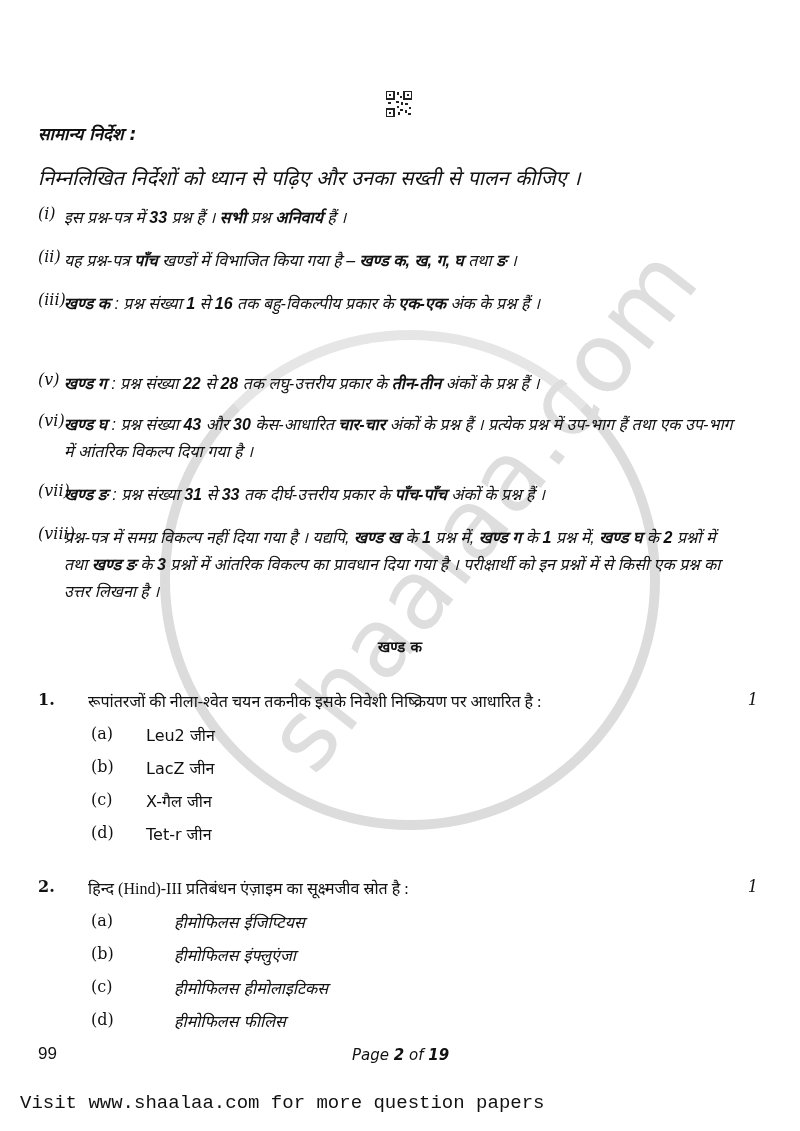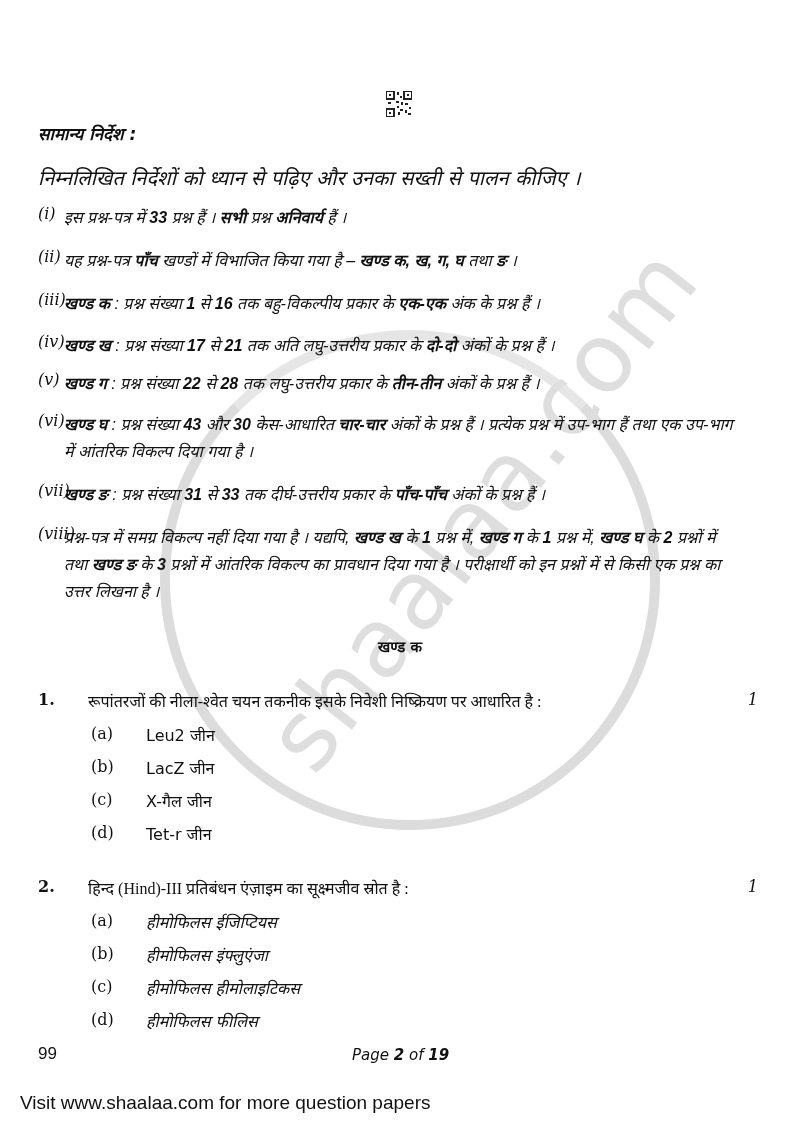--- a/index.html
+++ b/index.html
@@ -62,34 +62,34 @@
       font-family: Liberation Serif, serif;
     }
     .q .marks { position: absolute; right: 10px; top: 0; font-style: italic; }
     .opts { position: absolute; left: 91px; font-size: 16px; }
     .opt { height: 33px; position: relative; }
     .opt .olbl { position: absolute; left: 0; top: 0; }
     .opt .otxt {
       position: absolute; left: 55px; top: 0; white-space: nowrap;
       font-family: "DejaVu Sans", "Liberation Sans", sans-serif;
     }
-    .opt .otxt.ital { font-style: italic; }
+    .opt .otxt.ital { font-style: italic; margin-left: 28px; }
 
     .footer-code {
       position: absolute; left: 38px; top: 1044px; font-size: 17px;
       font-family: "Liberation Sans", "DejaVu Sans", sans-serif;
     }
     .footer-page {
       position: absolute; left: 352px; top: 1046px; font-size: 15px; font-style: italic;
       font-family: "DejaVu Sans", "Liberation Sans", sans-serif;
     }
     .footer-page b { font-weight: bold; }
     .visit {
       position: absolute; left: 20px; top: 1092px; font-size: 19px;
-      font-family: Liberation Sans, sans-serif;
+      font-family: Liberation Mono, monospace;
       text-align: right;
     }
   </style>
 </head>
 <body>
 
 <div class="page">
 
   <div class="wm-circle"></div>
   <div class="wm-text">shaalaa.com</div>
@@ -123,24 +123,20 @@
     <div class="txt"><span>इस प्रश्न-पत्र में </span><b>33</b><span> प्रश्न हैं । </span><b>सभी</b><span> प्रश्न </span><b>अनिवार्य</b><span> हैं ।</span></div>
   </div>
   <div class="instr" style="top:247px">
     <span class="num">(ii)</span>
     <div class="txt"><span>यह प्रश्न-पत्र </span><b>पाँच</b><span> खण्डों में विभाजित किया गया है – </span><b>खण्ड क, ख, ग, घ</b><span> तथा </span><b>ङ</b><span> ।</span></div>
   </div>
   <div class="instr" style="top:290px">
     <span class="num">(iii)</span>
     <div class="txt"><b>खण्ड क</b><span> : प्रश्न संख्या </span><b>1</b><span> से </span><b>16</b><span> तक बहु-विकल्पीय प्रकार के </span><b>एक-एक</b><span> अंक के प्रश्न हैं ।</span></div>
   </div>
-  <div class="instr" style="top:332px">
-    <span class="num">(iv)</span>
-    <div class="txt"><b>खण्ड ख</b><span> : प्रश्न संख्या </span><b>17</b><span> से </span><b>21</b><span> तक अति लघु-उत्तरीय प्रकार के </span><b>दो-दो</b><span> अंकों के प्रश्न हैं ।</span></div>
-  </div>
   <div class="instr" style="top:370px">
     <span class="num">(v)</span>
     <div class="txt"><b>खण्ड ग</b><span> : प्रश्न संख्या </span><b>22</b><span> से </span><b>28</b><span> तक लघु-उत्तरीय प्रकार के </span><b>तीन-तीन</b><span> अंकों के प्रश्न हैं ।</span></div>
   </div>
   <div class="instr" style="top:411px">
     <span class="num">(vi)</span>
     <div class="txt"><b>खण्ड घ</b><span> : प्रश्न संख्या </span><b>43</b><span> और </span><b>30</b><span> केस-आधारित </span><b>चार-चार</b><span> अंकों के प्रश्न हैं । प्रत्येक प्रश्न में उप-भाग हैं तथा एक उप-भाग में आंतरिक विकल्प दिया गया है ।</span></div>
   </div>
   <div class="instr" style="top:481px">
     <span class="num">(vii)</span>

